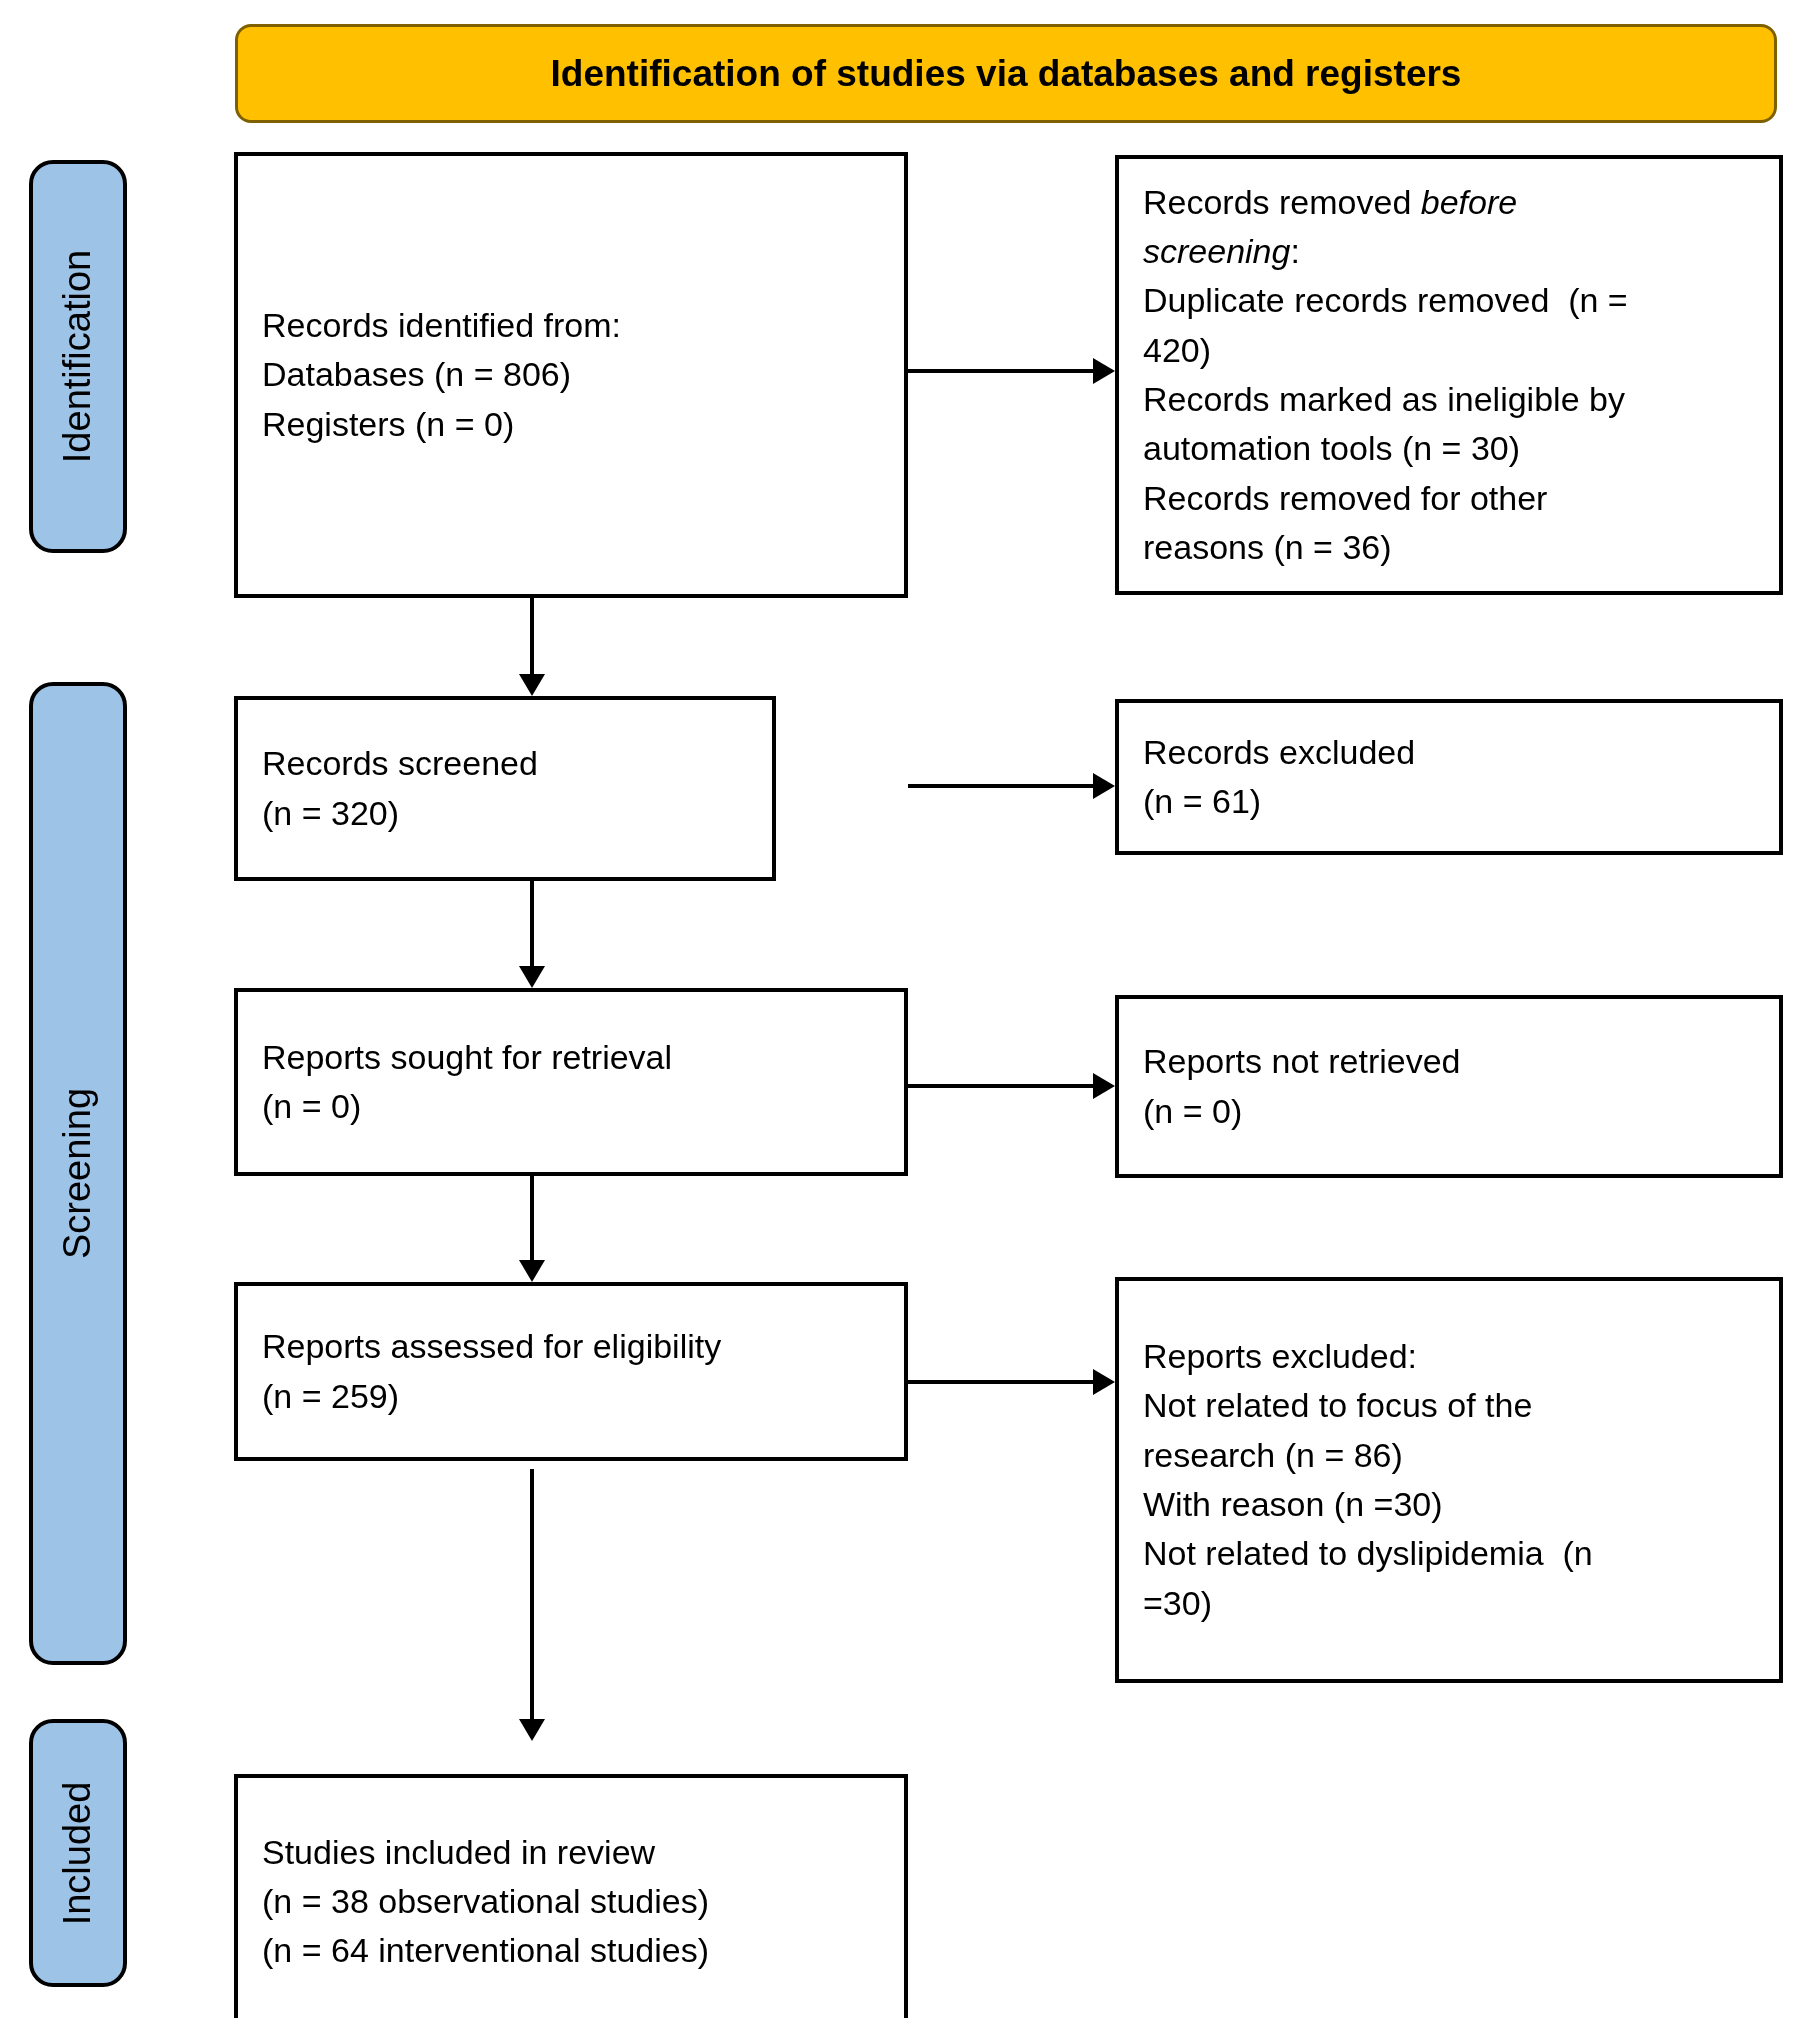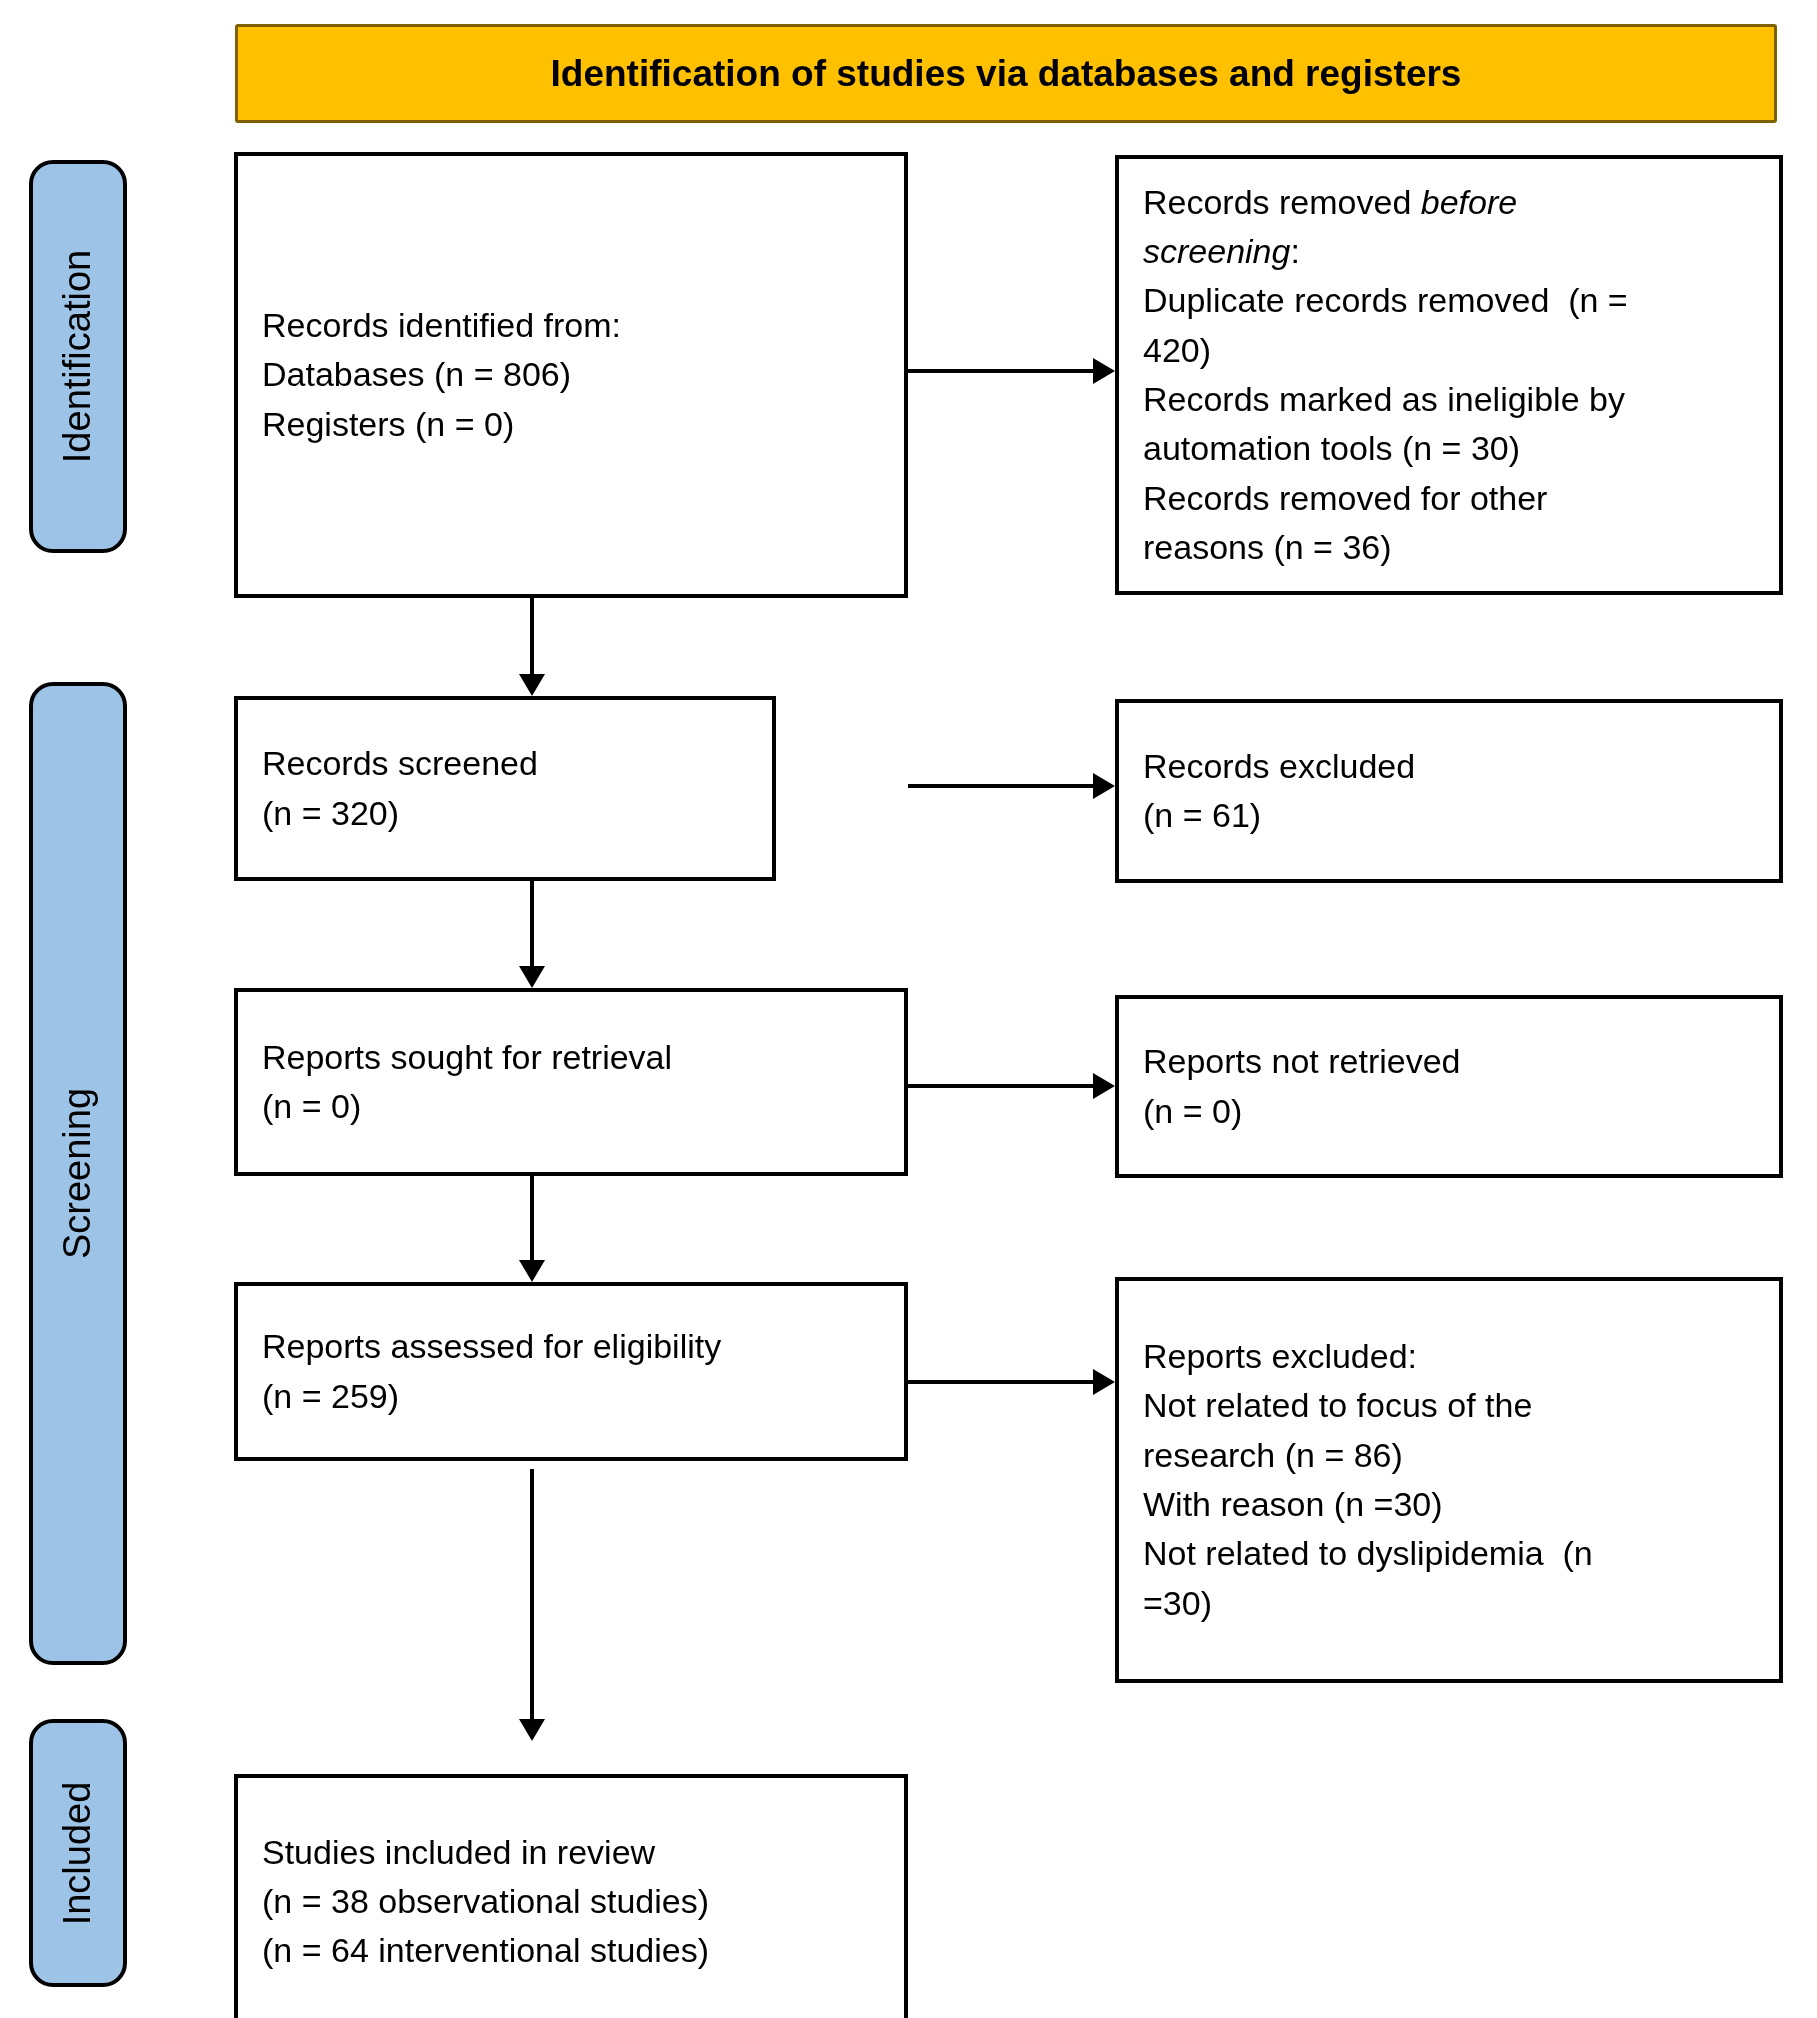--- a/index.html
+++ b/index.html
@@ -11,21 +11,21 @@
     font-family: "Liberation Sans", sans-serif;
     color: #000000;
   }
   
   .header-banner {
     position: absolute;
     left: 235px; top: 24px;
     width: 1542px; height: 99px;
     background: var(--header-fill, #FFC000);
     border: 3.2px solid var(--header-border, #7F6000);
-    border-radius: 3px;
+    border-radius: 16px;
     box-sizing: border-box;
     display: flex; align-items: center; justify-content: center;
   }
   .header-banner .title {
     font-size: 37px;
     font-weight: bold;
     text-align: center;
   }
   
   .stage-tab {
@@ -56,21 +56,21 @@
     display: flex; flex-direction: column; justify-content: center;
     padding: 4px 24px;
     font-size: 34px;
     line-height: 1.45;
   }
   .box .line { white-space: pre-wrap; }
   .it { font-style: italic; }
   #box-records-identified { left: 234px;  top: 152px;  width: 674px; height: 446px; }
   #box-records-removed    { left: 1115px; top: 155px;  width: 668px; height: 440px; }
   #box-records-screened   { left: 234px;  top: 696px;  width: 542px; height: 185px; }
-  #box-records-excluded   { left: 1115px; top: 699px;  width: 668px; height: 184px; }
+  #box-records-excluded   { left: 1115px; top: 699px;  width: 668px; height: 156px; }
   #box-reports-sought     { left: 234px;  top: 988px; width: 674px; height: 188px; }
   #box-reports-not-retrieved { left: 1115px; top: 995px; width: 668px; height: 183px; }
   #box-reports-assessed   { left: 234px;  top: 1282px; width: 674px; height: 179px; }
   #box-reports-excluded   { left: 1115px; top: 1277px; width: 668px; height: 406px; }
   #box-studies-included   { left: 234px;  top: 1774px; width: 674px; height: 255px; }
   
   .varrow { position: absolute; width: 27px; }
   .varrow .shaft {
     position: absolute; left: 50%; transform: translateX(-50%);
     top: 0; bottom: 21px; width: 4px; background: #000000;

